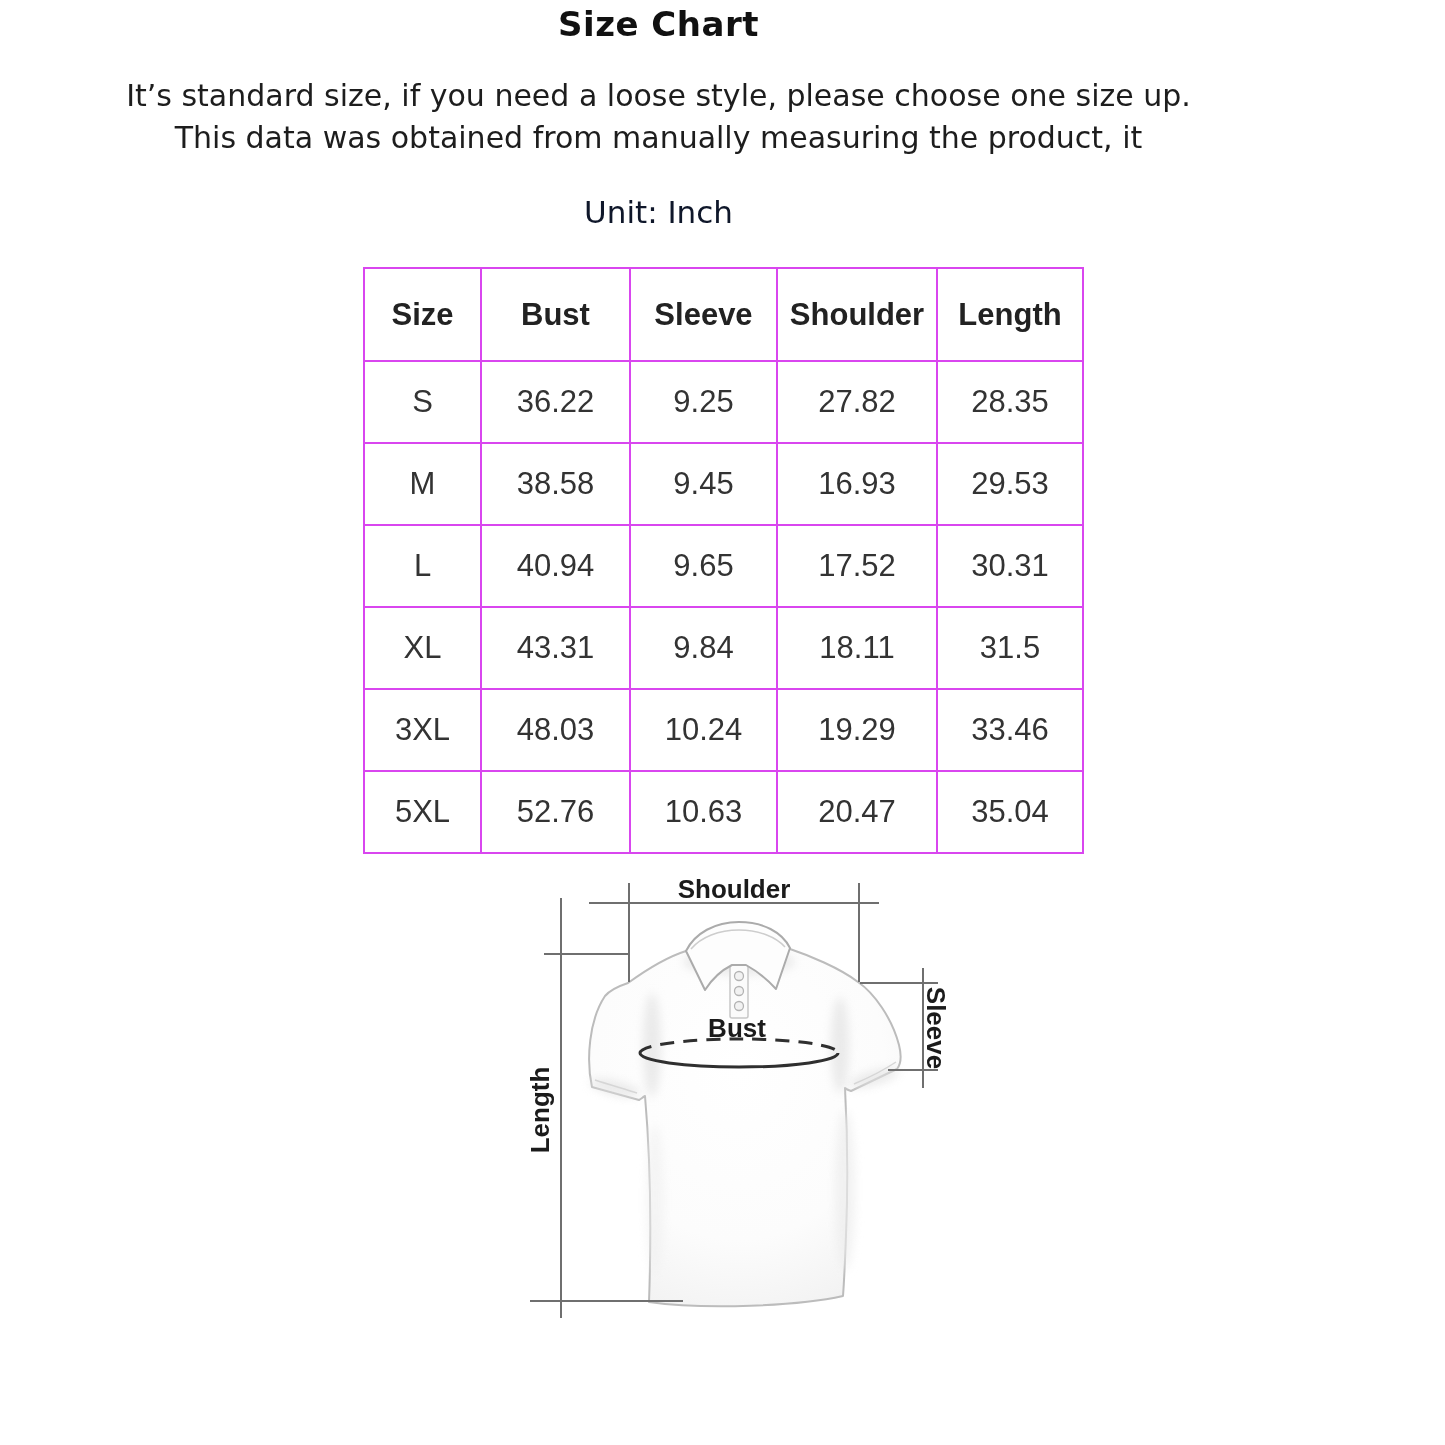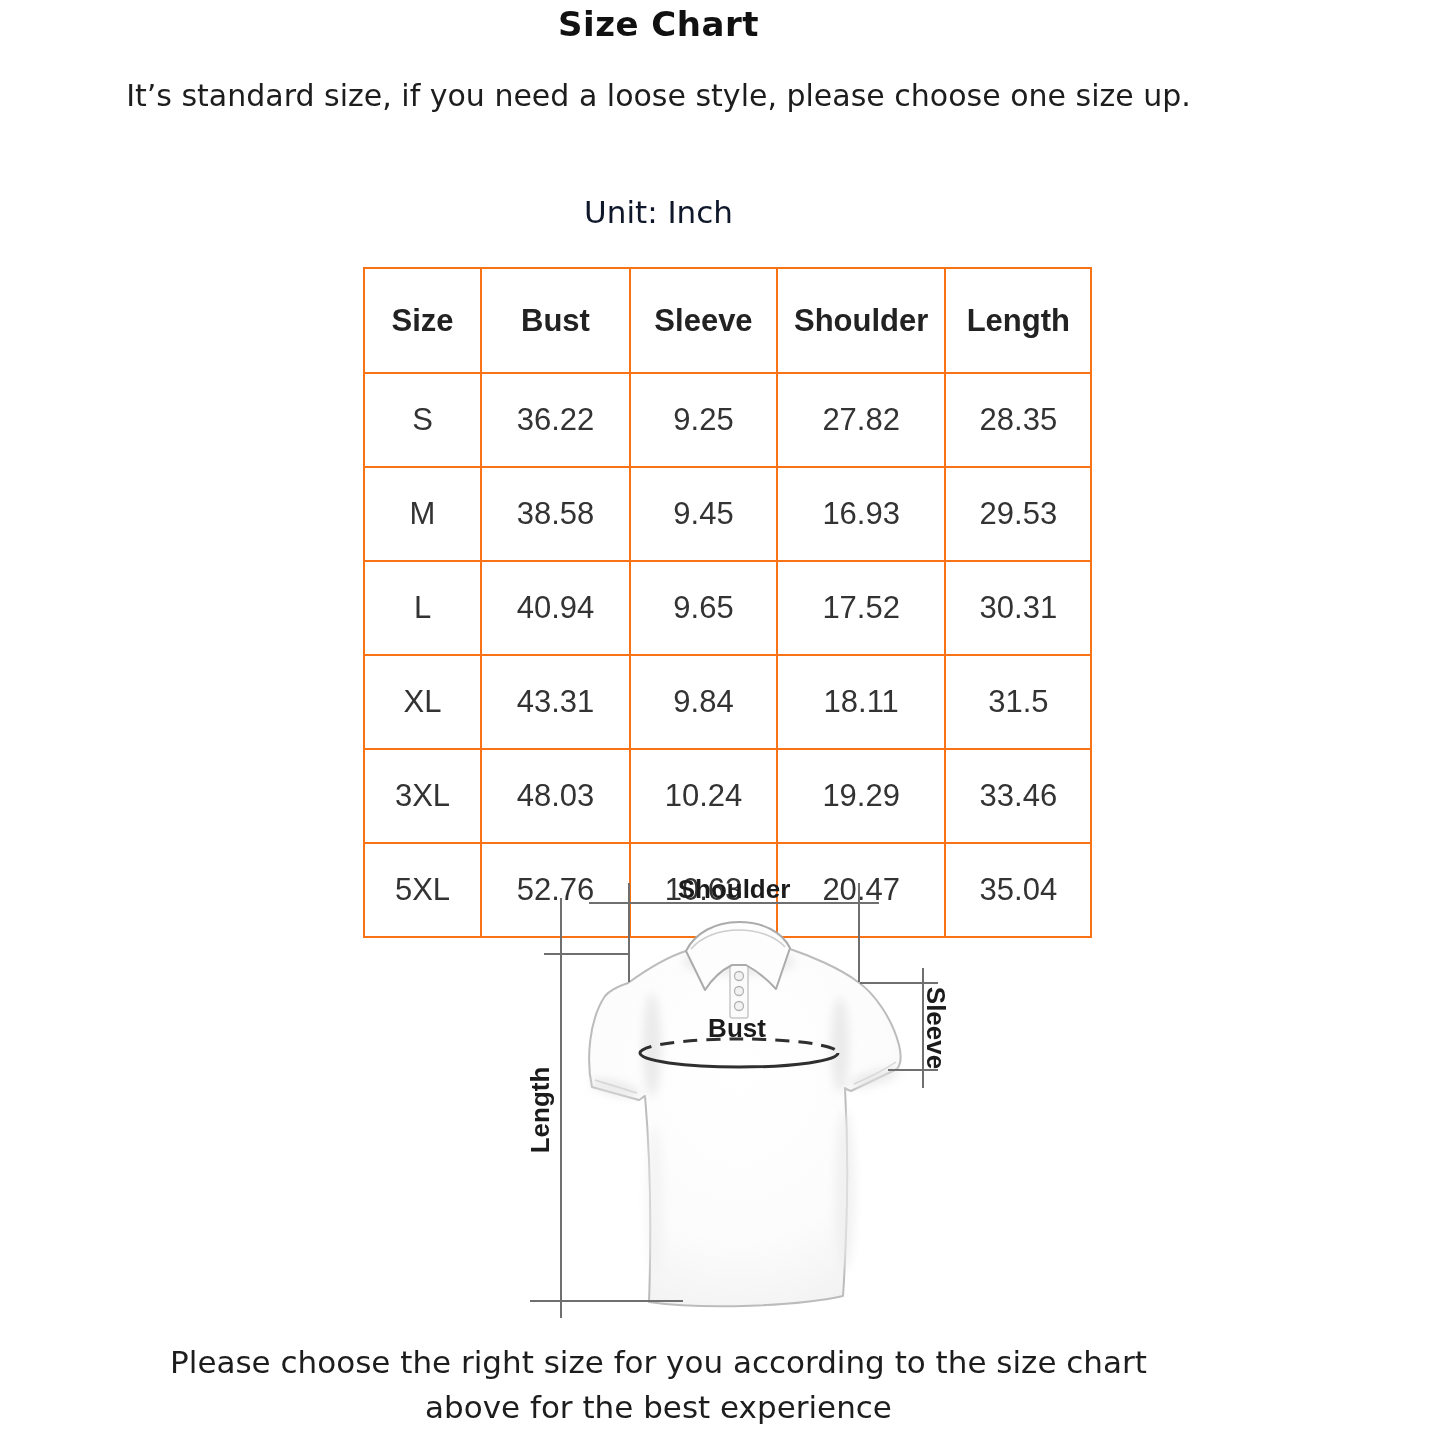--- a/index.html
+++ b/index.html
@@ -4,36 +4,37 @@
 <style>
   html,body{margin:0;padding:0;background:#ffffff;}
   .page{position:relative;width:1317px;height:1445px;background:#ffffff;overflow:hidden;
         font-family:"DejaVu Sans",sans-serif;color:#1c1c1c;border-radius:12px;}
   .centered{position:absolute;left:0;width:100%;text-align:center;}
   .title{top:4px;font-size:34px;font-weight:800;color:#111;letter-spacing:.5px;}
   .desc{top:75px;font-size:30px;line-height:42px;color:#1d1d1d;}
   .unit{top:194px;font-size:31px;font-weight:400;color:#0f172a;}
   .size-table{position:absolute;left:363px;top:267px;border-collapse:collapse;table-layout:fixed;
         font-family:"Liberation Sans",sans-serif;}
-  .size-table th,.size-table td{border:2px solid #f97316;text-align:center;vertical-align:middle;padding:16px;}
+  .size-table th,.size-table td{border:2px solid #d946ef;text-align:center;vertical-align:middle;padding:10px;}
   .size-table th{height:71px;font-size:31px;font-weight:700;color:#222;}
   .size-table td{height:60px;font-size:31px;font-weight:400;color:#333;}
   .diagram{position:absolute;left:500px;top:875px;width:520px;height:455px;}
   .diagram svg{display:block;}
   .footer{top:1340px;font-size:31px;line-height:45px;color:#1d1d1d;}
 </style>
 </head>
 <body>
 
 <div class="page">
 
   <div class="centered title">Size Chart</div>
 
   <div class="centered desc">
     <div>It’s standard size, if you need a loose style, please choose one size up.</div>
+    <div>This data was obtained from manually measuring the product, it</div>
   </div>
 
   <div class="centered unit">Unit: Inch</div>
 
   <table class="size-table">
     <colgroup>
       <col style="width:117px">
         <col style="width:149px">
         <col style="width:147px">
         <col style="width:160px">
@@ -180,18 +181,14 @@
         <path d="M640,1053 A99,14 0 0 0 838,1053"></path>
       </g>
 
       <text x="734" y="898" text-anchor="middle" font-size="26" font-weight="700" fill="#1b1b1b">Shoulder</text>
       <text x="737" y="1037" text-anchor="middle" font-size="26" font-weight="700" fill="#1b1b1b">Bust</text>
       <text x="936" y="1028" transform="rotate(90 936 1028)" text-anchor="middle" dominant-baseline="central" font-size="26" font-weight="700" fill="#1b1b1b">Sleeve</text>
       <text x="540" y="1110" transform="rotate(-90 540 1110)" text-anchor="middle" dominant-baseline="central" font-size="26" font-weight="700" fill="#1b1b1b">Length</text>
     </svg>
   </div>
 
-  <div class="centered footer">
-    <div>Please choose the right size for you according to the size chart</div>
-    <div>above for the best experience</div>
-  </div>
 
 </div>
 
 </body></html>

